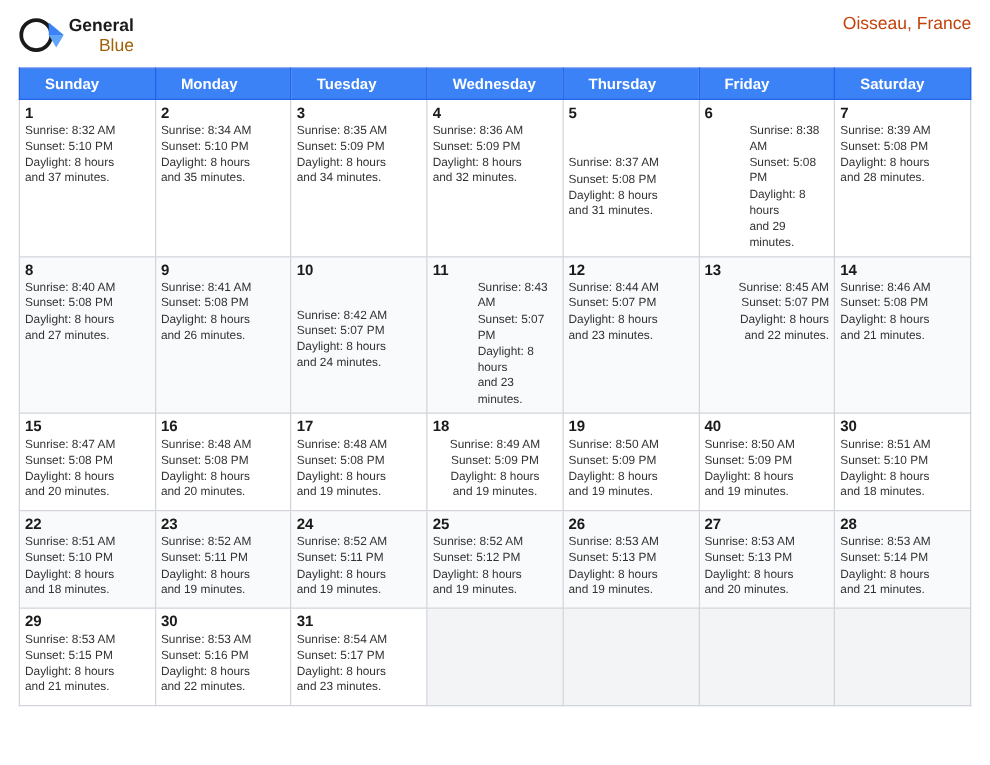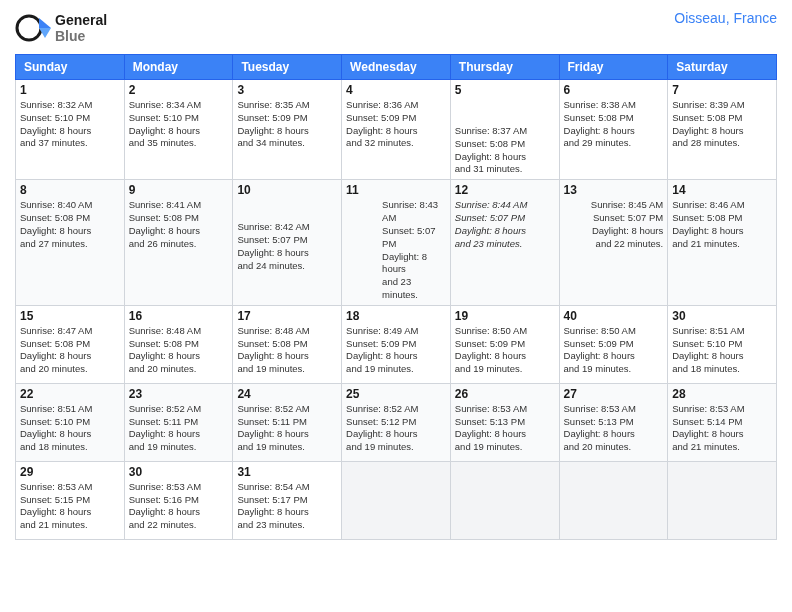--- a/index.html
+++ b/index.html
@@ -30,31 +30,31 @@
     .title-area {
       text-align: right;
     }
     .month-title {
       font-size: 32px;
       font-weight: bold;
       color: #1a1a1a;
     }
     .subtitle {
       font-size: 14px;
-      color: #3b82f6;
+      color: #c2410c;
     }
     .calendar {
       width: 100%;
       border-collapse: collapse;
       font-size: 10px;
     }
     .calendar th {
       background: #3b82f6;
       color: #fff;
-      padding: 5px 8px;
+      padding: 5px 20px;
       text-align: left;
       font-size: 12px;
       font-weight: bold;
       border: 1px solid #2563eb;
     }
     .calendar td {
       border: 1px solid #d1d5db;
       padding: 3px 4px;
       vertical-align: top;
       width: calc(100% / 7);
@@ -88,21 +88,21 @@
 <div class="page">
   <div class="header">
     <div class="logo">
         <svg width="36" height="36" viewBox="0 0 36 36">
           <circle cx="14" cy="18" r="12" fill="none" stroke="#1a1a1a" stroke-width="3"></circle>
           <polygon points="24,8 36,18 24,18" fill="#3b82f6"></polygon>
           <polygon points="24,18 36,18 30,28" fill="#60a5fa"></polygon>
         </svg>
         <div style="display: flex; flex-direction: column; line-height: 1.15;">
           <span style="font-size: 14px; font-weight: bold; color: rgb(26, 26, 26);">General</span>
-          <span style="font-size: 14px; font-weight: bold; color: #737373;">Blue</span>
+          <span style="font-size: 14px; font-weight: normal; color: #a16207; text-align: right;">Blue</span>
         </div>
       </div>
     <div class="title-area">
       <div class="subtitle">Oisseau, France</div>
     </div>
   </div>
 
   <table class="calendar">
     <thead>
       <tr id="header-row">
@@ -147,21 +147,21 @@
           </td>
           <td>
             <span class="day-num">5</span>
             <div class="day-detail" style="white-space: pre-line; margin-top: 28px;">Sunrise: 8:37 AM
 Sunset: 5:08 PM
 Daylight: 8 hours
 and 31 minutes.</div>
           </td>
           <td>
             <span class="day-num">6</span>
-            <div class="day-detail" style="white-space: pre-line;">Sunrise: 8:38 AM
+            <div class="day-detail" style="white-space: pre-line; margin-left: 36px;">Sunrise: 8:38 AM
 Sunset: 5:08 PM
 Daylight: 8 hours
 and 29 minutes.</div>
           </td>
           <td>
             <span class="day-num">7</span>
             <div class="day-detail" style="white-space: pre-line;">Sunrise: 8:39 AM
 Sunset: 5:08 PM
 Daylight: 8 hours
 and 28 minutes.</div>
@@ -191,21 +191,21 @@
           </td>
           <td>
             <span class="day-num">11</span>
             <div class="day-detail" style="white-space: pre-line; margin-left: 36px;">Sunrise: 8:43 AM
 Sunset: 5:07 PM
 Daylight: 8 hours
 and 23 minutes.</div>
           </td>
           <td>
             <span class="day-num">12</span>
-            <div class="day-detail" style="white-space: pre-line; font-style: italic;">Sunrise: 8:44 AM
+            <div class="day-detail" style="white-space: pre-line;">Sunrise: 8:44 AM
 Sunset: 5:07 PM
 Daylight: 8 hours
 and 23 minutes.</div>
           </td>
           <td>
             <span class="day-num">13</span>
             <div class="day-detail" style="white-space: pre-line; text-align: right;">Sunrise: 8:45 AM
 Sunset: 5:07 PM
 Daylight: 8 hours
 and 22 minutes.</div>
@@ -235,21 +235,21 @@
           </td>
           <td>
             <span class="day-num">17</span>
             <div class="day-detail" style="white-space: pre-line;">Sunrise: 8:48 AM
 Sunset: 5:08 PM
 Daylight: 8 hours
 and 19 minutes.</div>
           </td>
           <td>
             <span class="day-num">18</span>
-            <div class="day-detail" style="white-space: pre-line;">Sunrise: 8:49 AM
+            <div class="day-detail" style="white-space: pre-line; text-align: center;">Sunrise: 8:49 AM
 Sunset: 5:09 PM
 Daylight: 8 hours
 and 19 minutes.</div>
           </td>
           <td>
             <span class="day-num">19</span>
             <div class="day-detail" style="white-space: pre-line;">Sunrise: 8:50 AM
 Sunset: 5:09 PM
 Daylight: 8 hours
 and 19 minutes.</div>

